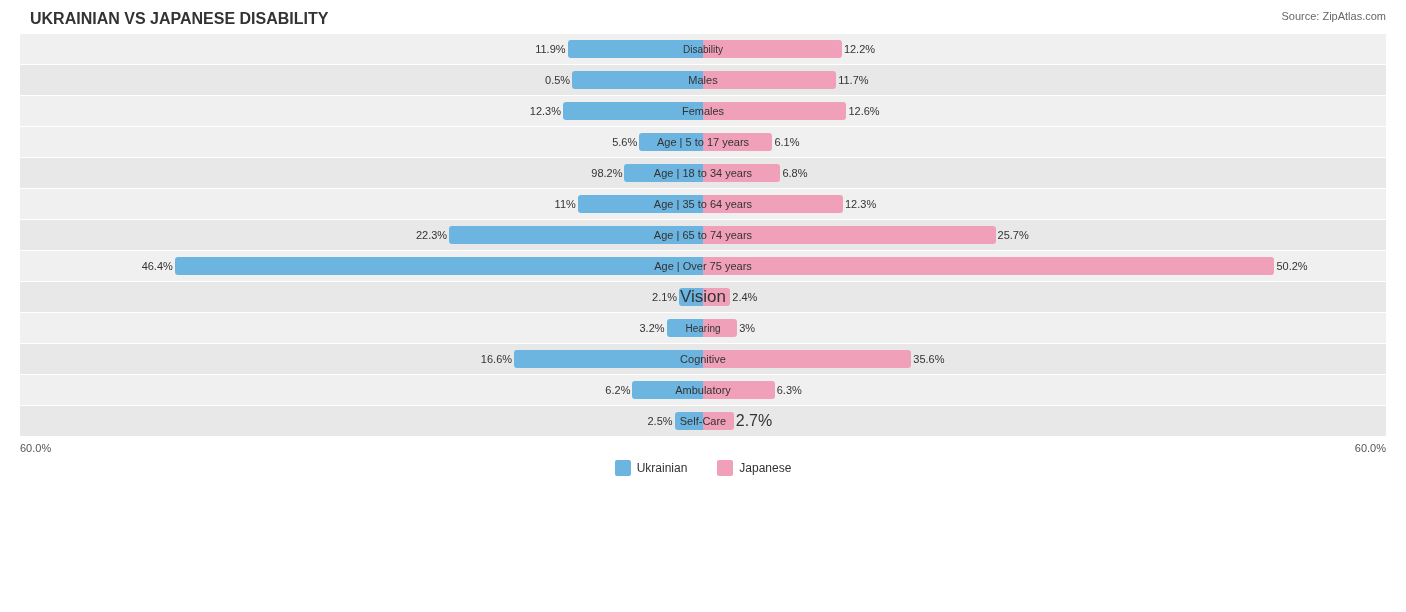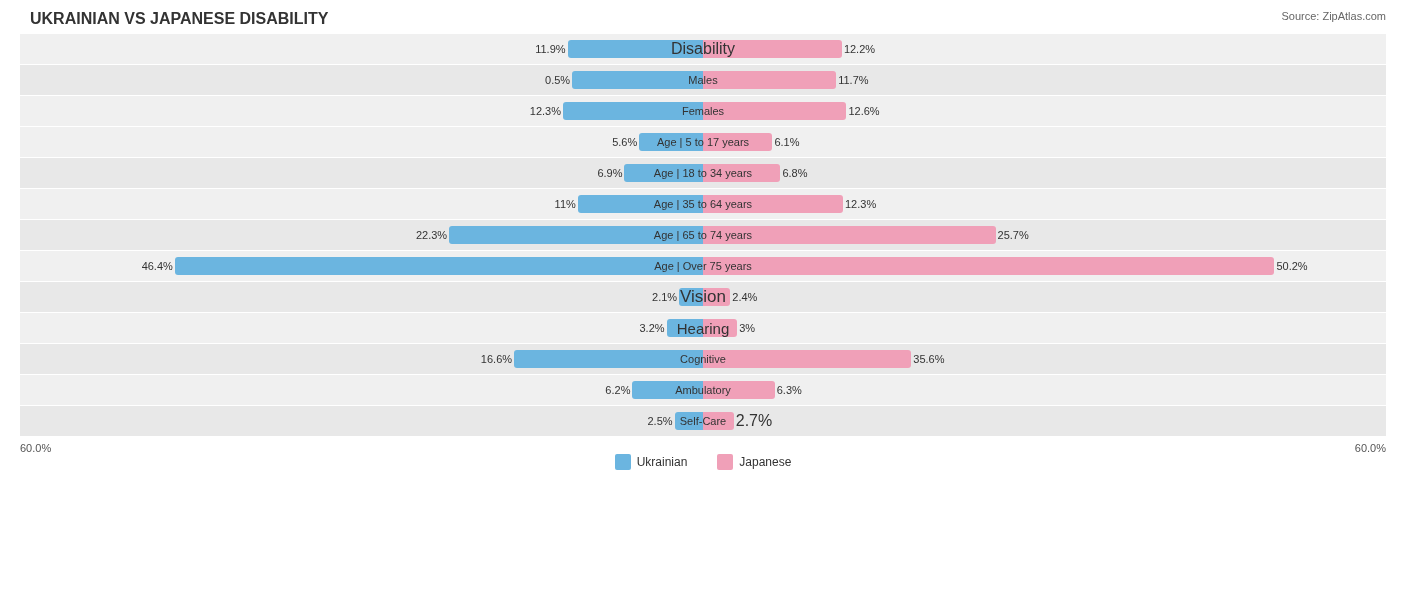--- a/index.html
+++ b/index.html
@@ -40,20 +40,21 @@
       font-size: 11px;
       color: #555;
       margin-top: 2px;
       gap: 32px;
     }
 
     .legend {
       display: flex;
       justify-content: center;
       gap: 30px;
+      margin-top: 6px;
       font-size: 12px;
       color: #333;
     }
     .legend-item {
       display: flex;
       align-items: center;
       gap: 6px;
     }
     .legend-box {
       width: 16px;
@@ -83,21 +84,21 @@
       left:50%;
       width:10.166666666666666%;
       height:18px;
       background:#f0a0b8;
       border-radius:0 3px 3px 0;
     "></div>
     <div style="
       position:absolute;
       left:50%;
       transform:translateX(-50%);
-      font-size:16px;
+      font-size:10px;
       color:#333;
       white-space:nowrap;
       z-index:10;
       text-align:center;
       pointer-events:none;
       font-family:Arial,sans-serif;
     ">Disability</div>
     <div style="
       position:absolute;
       right:calc(50% + 9.916666666666666% + 2px);
@@ -282,21 +283,21 @@
       pointer-events:none;
       font-family:Arial,sans-serif;
     ">Age | 18 to 34 years</div>
     <div style="
       position:absolute;
       right:calc(50% + 5.75% + 2px);
       font-size:11px;
       color:#333;
       white-space:nowrap;
       font-family:Arial,sans-serif;
-    ">6.9%</div>
+    ">98.2%</div>
     <div style="
       position:absolute;
       left:calc(50% + 5.666666666666666% + 2px);
       font-size:11px;
       color:#333;
       white-space:nowrap;
       font-family:Arial,sans-serif;
     ">6.8%</div>
   </div>
       <div style="position: relative; height: 30px; display: flex; align-items: center; background: rgb(240, 240, 240); margin-bottom: 1px;">
@@ -497,21 +498,21 @@
       left:50%;
       width:2.5%;
       height:18px;
       background:#f0a0b8;
       border-radius:0 3px 3px 0;
     "></div>
     <div style="
       position:absolute;
       left:50%;
       transform:translateX(-50%);
-      font-size:15px;
+      font-size:10px;
       color:#333;
       white-space:nowrap;
       z-index:10;
       text-align:right;
       pointer-events:none;
       font-family:Arial,sans-serif;
     ">Hearing</div>
     <div style="
       position:absolute;
       right:calc(50% + 2.666666666666667% + 2px);

